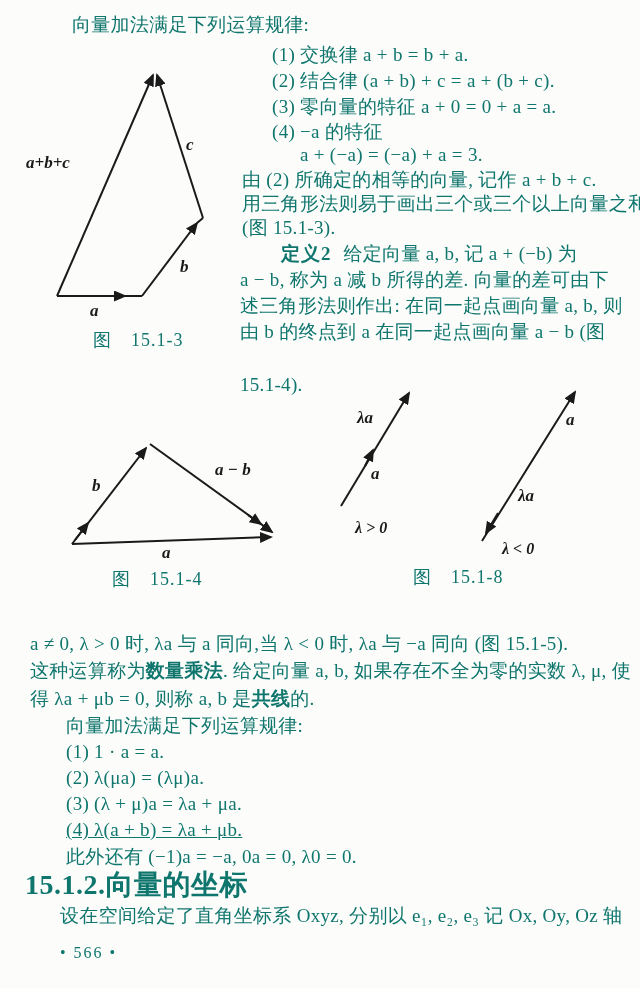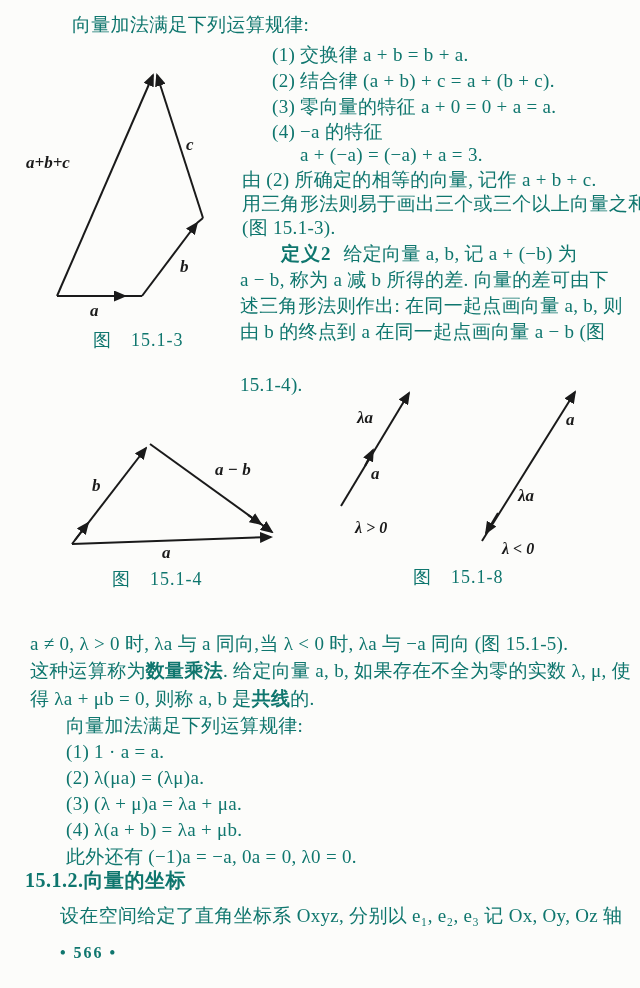--- a/index.html
+++ b/index.html
@@ -14,22 +14,22 @@
   .ln{
     position:absolute;
     white-space:nowrap;
     font-size:19px;
     line-height:1.15;
     letter-spacing:0.3px;
   }
   .bold{font-weight:bold;}
   .deflabel{font-weight:bold;margin-right:12px;letter-spacing:1px;}
   .caption{font-size:18px;letter-spacing:1px;}
-  .heading{font-size:20px;font-weight:bold;letter-spacing:0.5px;}
-  .pageno{font-size:16px;font-weight:bold;letter-spacing:2px;}
+  .heading{font-size:28px;font-weight:bold;letter-spacing:0.5px;}
+  .pageno{font-size:16px;font-weight:normal;letter-spacing:2px;}
   svg{position:absolute;overflow:visible;}
   svg line{stroke:#1a1a1a;stroke-width:2;}
   svg text{
     font-family:"Liberation Serif","DejaVu Serif",serif;
     font-style:italic;font-weight:bold;font-size:17px;fill:#1a1a1a;
   }
   svg text.cond{font-size:16px;}
   svg polygon,svg path{fill:#1a1a1a;}
 </style>
 </head>
@@ -111,21 +111,21 @@
   <div class="ln caption" style="left:413px;top:567px;">图　15.1-8</div>
 
   <div class="ln" style="left:30px;top:633px;">a ≠ 0, λ &gt; 0 时, λa 与 a 同向,当 λ &lt; 0 时, λa 与 −a 同向 (图 15.1-5).</div>
   <div class="ln" style="left:30px;top:660px;"><span>这种运算称为</span><span class="bold">数量乘法</span><span>. 给定向量 a, b, 如果存在不全为零的实数 λ, μ, 使</span></div>
   <div class="ln" style="left:30px;top:688px;"><span>得 λa + μb = 0, 则称 a, b 是</span><span class="bold">共线</span><span>的.</span></div>
 
   <div class="ln" style="left:66px;top:715px;">向量加法满足下列运算规律:</div>
   <div class="ln" style="left:66px;top:741px;">(1) 1 · a = a.</div>
   <div class="ln" style="left:66px;top:767px;">(2) λ(μa) = (λμ)a.</div>
   <div class="ln" style="left:66px;top:793px;">(3) (λ + μ)a = λa + μa.</div>
-  <div class="ln" style="left:66px;top:819px;">(4) λ(a + b) = λa + μb.</div>
+  <div class="ln" style="left:66px;top:819px;text-decoration:underline;">(4) λ(a + b) = λa + μb.</div>
   <div class="ln" style="left:66px;top:846px;">此外还有 (−1)a = −a, 0a = 0, λ0 = 0.</div>
 
   <div class="ln heading" style="left:25px;top:869px;"><span>15.1.2.</span><span>向量的坐标</span></div>
 
   <div class="ln" style="left:60px;top:905px;">设在空间给定了直角坐标系 Oxyz, 分别以 e₁, e₂, e₃ 记 Ox, Oy, Oz 轴</div>
 
   <div class="ln pageno" style="left:60px;top:944px;">• 566 •</div>
 
 </div>
 

